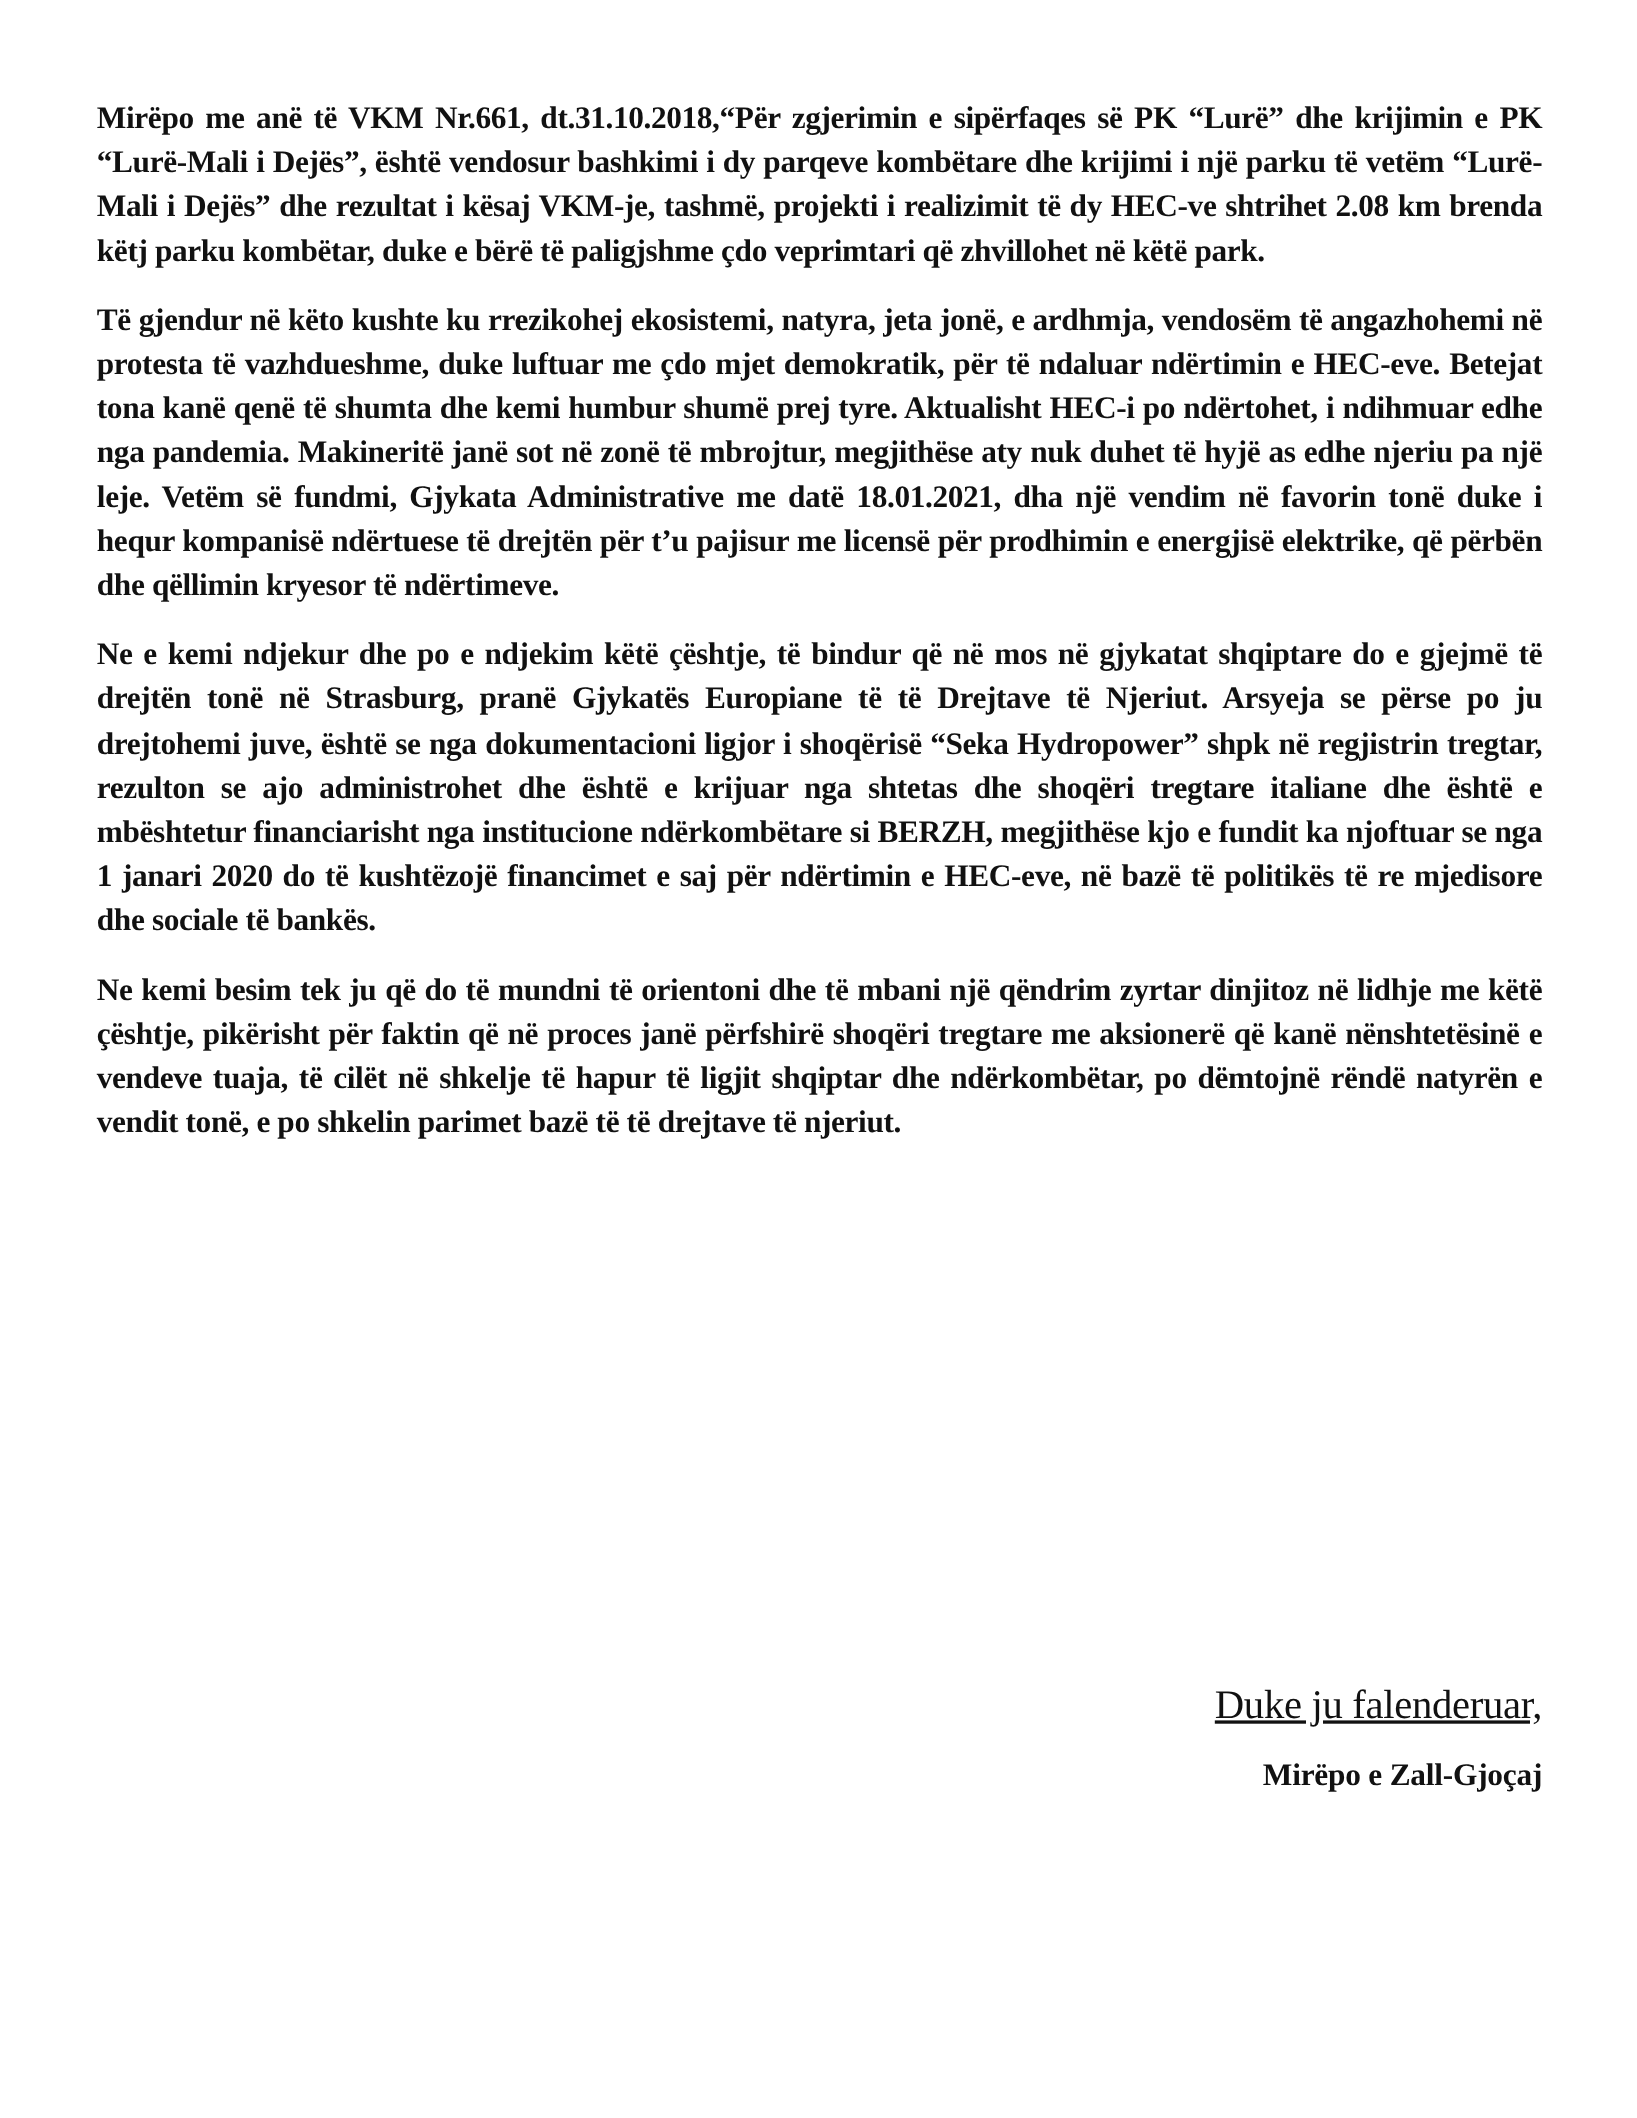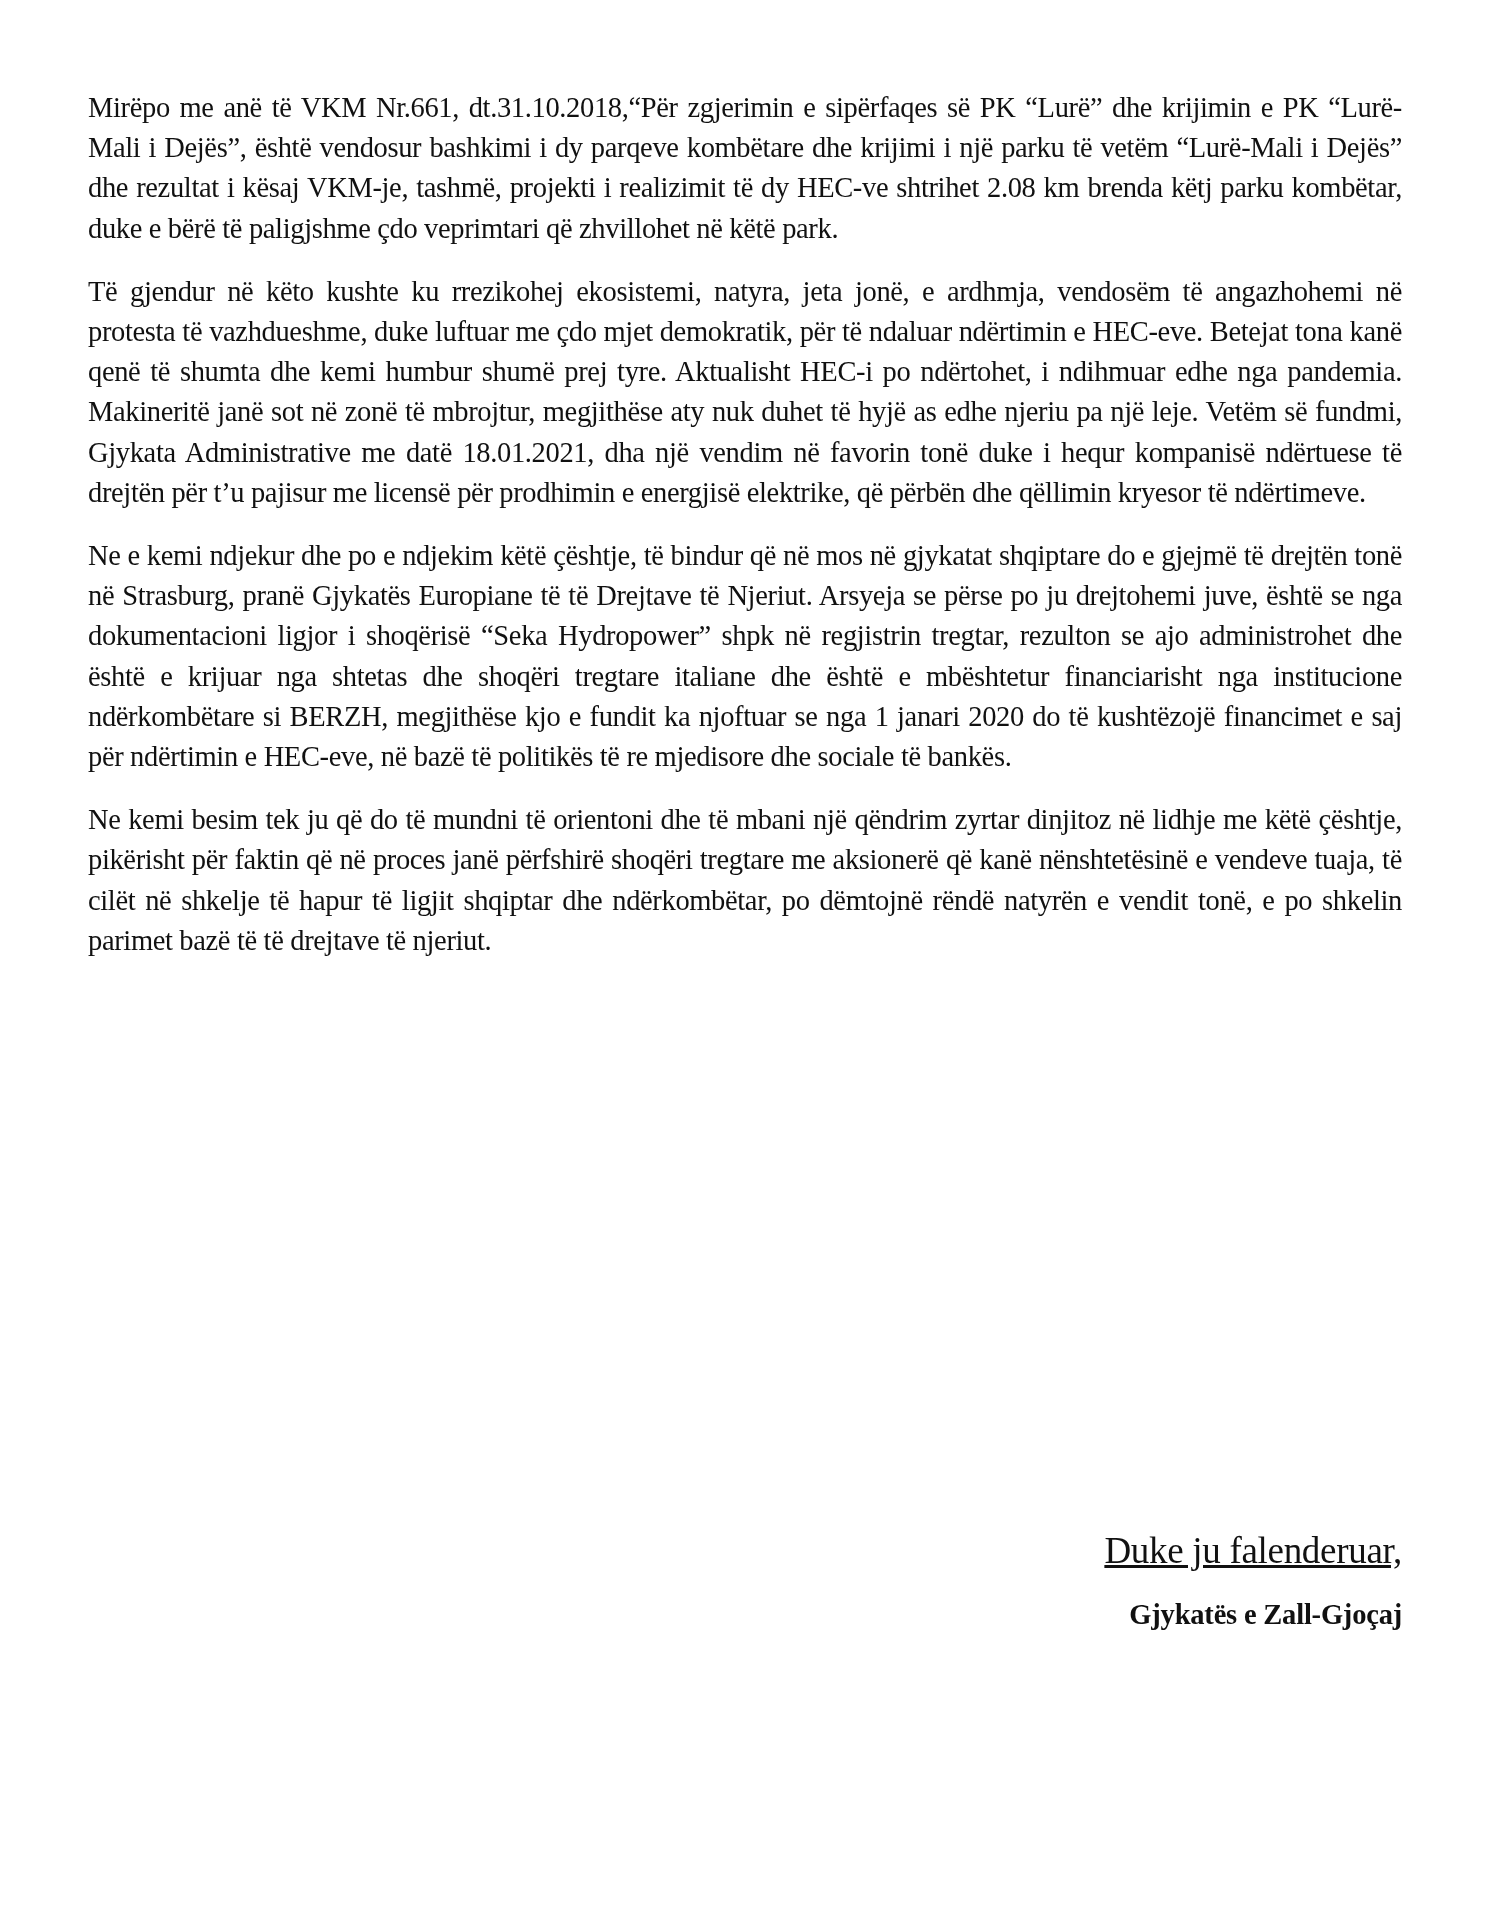--- a/index.html
+++ b/index.html
@@ -21,20 +21,21 @@
       top: 88px;
       width: 1314px;
     }
     .para {
       margin: 0 0 23px 0;
       font-size: 28.5px;
       line-height: 40.2px;
       text-align: justify;
       letter-spacing: -0.35px;
       word-spacing: 0px;
+      font-weight: bold;
     }
     .closing {
       position: absolute;
       right: 86px;
       top: 1531px;
       font-size: 37px;
       line-height: 40px;
       text-align: right;
       letter-spacing: -0.3px;
       text-decoration: underline;
@@ -54,13 +55,13 @@
 <body>
 
 <div class="page">
   <p class="para">Mirëpo me anë të VKM Nr.661, dt.31.10.2018,“Për zgjerimin e sipërfaqes së PK “Lurë” dhe krijimin e PK “Lurë-Mali i Dejës”, është vendosur bashkimi i dy parqeve kombëtare dhe krijimi i një parku të vetëm “Lurë-Mali i Dejës” dhe rezultat i kësaj VKM-je, tashmë, projekti i realizimit të dy HEC-ve shtrihet 2.08 km brenda këtj parku kombëtar, duke e bërë të paligjshme çdo veprimtari që zhvillohet në këtë park.</p>
   <p class="para">Të gjendur në këto kushte ku rrezikohej ekosistemi, natyra, jeta jonë, e ardhmja, vendosëm të angazhohemi në protesta të vazhdueshme, duke luftuar me çdo mjet demokratik, për të ndaluar ndërtimin e HEC-eve. Betejat tona kanë qenë të shumta dhe kemi humbur shumë prej tyre. Aktualisht HEC-i po ndërtohet, i ndihmuar edhe nga pandemia. Makineritë janë sot në zonë të mbrojtur, megjithëse aty nuk duhet të hyjë as edhe njeriu pa një leje. Vetëm së fundmi, Gjykata Administrative me datë 18.01.2021, dha një vendim në favorin tonë duke i hequr kompanisë ndërtuese të drejtën për t’u pajisur me licensë për prodhimin e energjisë elektrike, që përbën dhe qëllimin kryesor të ndërtimeve.</p>
   <p class="para">Ne e kemi ndjekur dhe po e ndjekim këtë çështje, të bindur që në mos në gjykatat shqiptare do e gjejmë të drejtën tonë në Strasburg, pranë Gjykatës Europiane të të Drejtave të Njeriut. Arsyeja se përse po ju drejtohemi juve, është se nga dokumentacioni ligjor i shoqërisë “Seka Hydropower” shpk në regjistrin tregtar, rezulton se ajo administrohet dhe është e krijuar nga shtetas dhe shoqëri tregtare italiane dhe është e mbështetur financiarisht nga institucione ndërkombëtare si BERZH, megjithëse kjo e fundit ka njoftuar se nga 1 janari 2020 do të kushtëzojë financimet e saj për ndërtimin e HEC-eve, në bazë të politikës të re mjedisore dhe sociale të bankës.</p>
   <p class="para">Ne kemi besim tek ju që do të mundni të orientoni dhe të mbani një qëndrim zyrtar dinjitoz në lidhje me këtë çështje, pikërisht për faktin që në proces janë përfshirë shoqëri tregtare me aksionerë që kanë nënshtetësinë e vendeve tuaja, të cilët në shkelje të hapur të ligjit shqiptar dhe ndërkombëtar, po dëmtojnë rëndë natyrën e vendit tonë, e po shkelin parimet bazë të të drejtave të njeriut.</p>
 </div>
 
 <div class="closing">Duke ju falenderuar,</div>
-<div class="signature">Gjykatës e Zall-Gjoçaj</div>
+<div class="signature">Mirëpo e Zall-Gjoçaj</div>
 
 </body></html>

